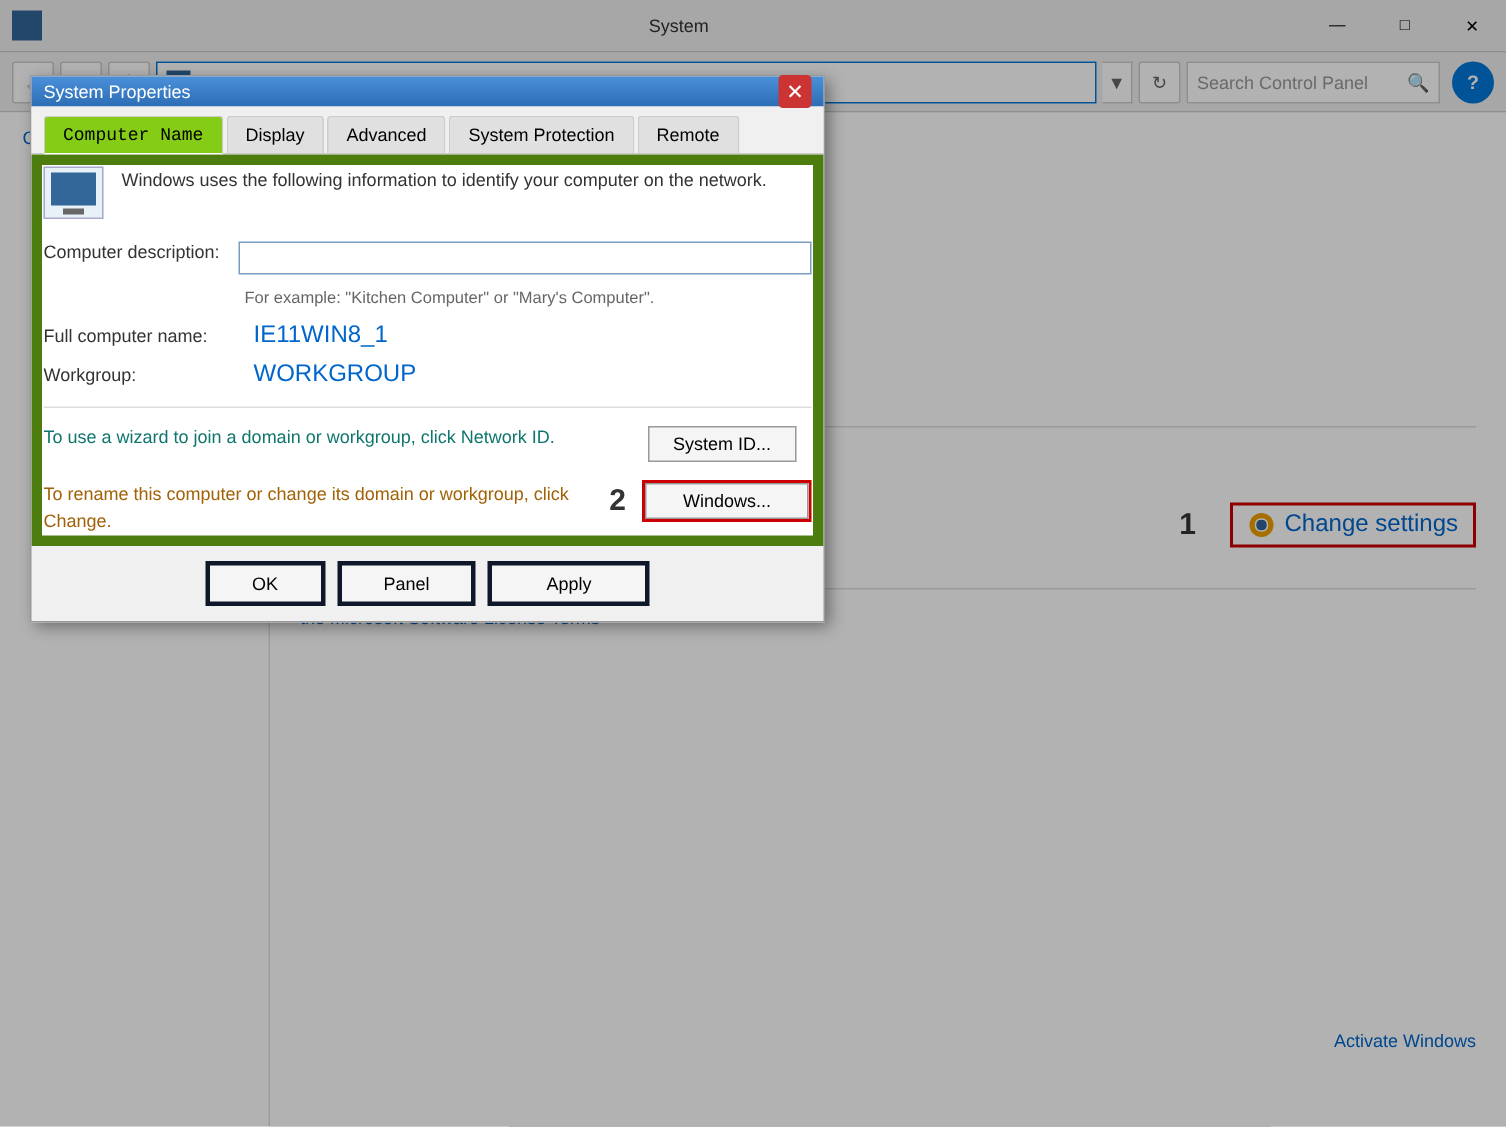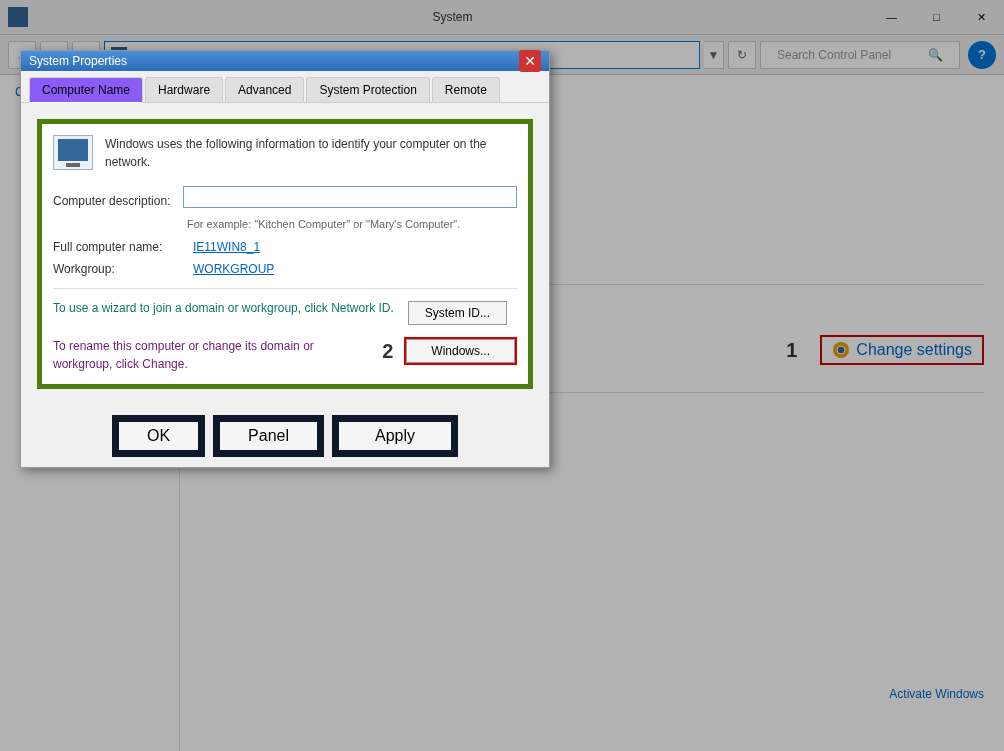--- a/index.html
+++ b/index.html
@@ -114,26 +114,26 @@
       background: white;
       cursor: pointer;
       display: flex;
       align-items: center;
       justify-content: center;
       border-radius: 2px;
       color: #666;
     }
     .search-box {
       height: 28px;
-      width: 200px;
+      width: 169px;
       border: 1px solid #ccc;
       background: white;
       display: flex;
       align-items: center;
-      padding: 0 16px;
+      padding: 0 6px;
       font-size: 12px;
       color: #999;
       gap: 4px;
     }
     .help-btn {
       width: 28px; height: 28px;
       border-radius: 50%;
       background: #0078d7;
       color: white;
       border: none;
@@ -298,33 +298,34 @@
       padding: 5px 12px;
       border: 1px solid #ccc;
       border-bottom: none;
       background: #e0e0e0;
       cursor: pointer;
       font-size: 12px;
       margin-right: 2px;
       border-radius: 3px 3px 0 0;
     }
     .tab.active {
-      background: #8b5cf6;
+      background: #84cc16;
       border-bottom: 1px solid white;
       margin-bottom: -1px;
       z-index: 1;
       position: relative;
+      font-family: Liberation Mono, monospace;
     }
 
     
     .dialog-body {
       background: white;
-      padding: 11px;
-      margin: 16px;
-      border: 5px solid #4d7c0f;
+      padding: 1px;
+      margin: 0;
+      border: 7px solid #4d7c0f;
     }
 
     .computer-info-row {
       display: flex;
       align-items: flex-start;
       gap: 12px;
       margin-bottom: 15px;
     }
     .computer-icon {
       width: 40px; height: 35px;
@@ -347,21 +348,21 @@
       background: #666;
     }
     .computer-desc-text {
       font-size: 12px;
       color: #333;
       line-height: 1.5;
     }
 
     .form-row {
       display: flex;
-      align-items: flex-end;
+      align-items: flex-start;
       margin-bottom: 10px;
     }
     .form-label {
       min-width: 130px;
       font-size: 12px;
       color: #333;
     }
     .form-input {
       flex: 1;
       height: 22px;
@@ -381,22 +382,21 @@
       align-items: center;
       margin-bottom: 8px;
     }
     .field-label {
       min-width: 140px;
       font-size: 12px;
       color: #333;
     }
     .field-value {
       color: #0066cc;
-      font-size: 12px;
-      text-decoration: underline;
+      font-size: 16px;
     }
 
     .divider {
       border: none;
       border-top: 1px solid #ddd;
       margin: 12px 0;
     }
 
     .wizard-section {
       margin-bottom: 10px;
@@ -417,21 +417,21 @@
     }
 
     .change-section {
       display: flex;
       align-items: flex-start;
       margin-top: 12px;
       gap: 10px;
     }
     .change-section-text {
       font-size: 12px;
-      color: #701a75;
+      color: #a16207;
       flex: 1;
       line-height: 1.5;
     }
     .change-btn-box {
       border: 2px solid #cc0000;
       display: inline-block;
     }
     .change-btn {
       padding: 4px 24px;
       border: 1px solid #999;
@@ -442,24 +442,24 @@
 
     
     .dialog-footer {
       display: flex;
       justify-content: center;
       gap: 8px;
       padding: 10px;
     }
     .footer-btn {
       padding: 5px 28px;
-      border: 7px solid #0f172a;
+      border: 3px solid #0f172a;
       background: #f5f5f5;
       cursor: pointer;
-      font-size: 16px;
+      font-size: 12px;
       min-width: 80px;
     }
     .footer-btn.apply-btn {
       padding: 5px 36px;
     }
 
     .number-label {
       font-size: 20px;
       font-weight: bold;
       color: #333;
@@ -598,21 +598,21 @@
 
 <div class="dialog">
 
   <div class="dialog-titlebar">
     <span class="dialog-title">System Properties</span>
     <button class="dialog-close">✕</button>
   </div>
 
   <div class="tab-bar">
     <div class="tab active">Computer Name</div>
-    <div class="tab">Hardware</div>
+    <div class="tab">Display</div>
     <div class="tab">Advanced</div>
     <div class="tab">System Protection</div>
     <div class="tab">Remote</div>
   </div>
 
   <div class="dialog-body">
 
     <div class="computer-info-row">
       <div class="computer-icon"></div>
       <div class="computer-desc-text">Windows uses the following information to identify your computer on the network.</div>

